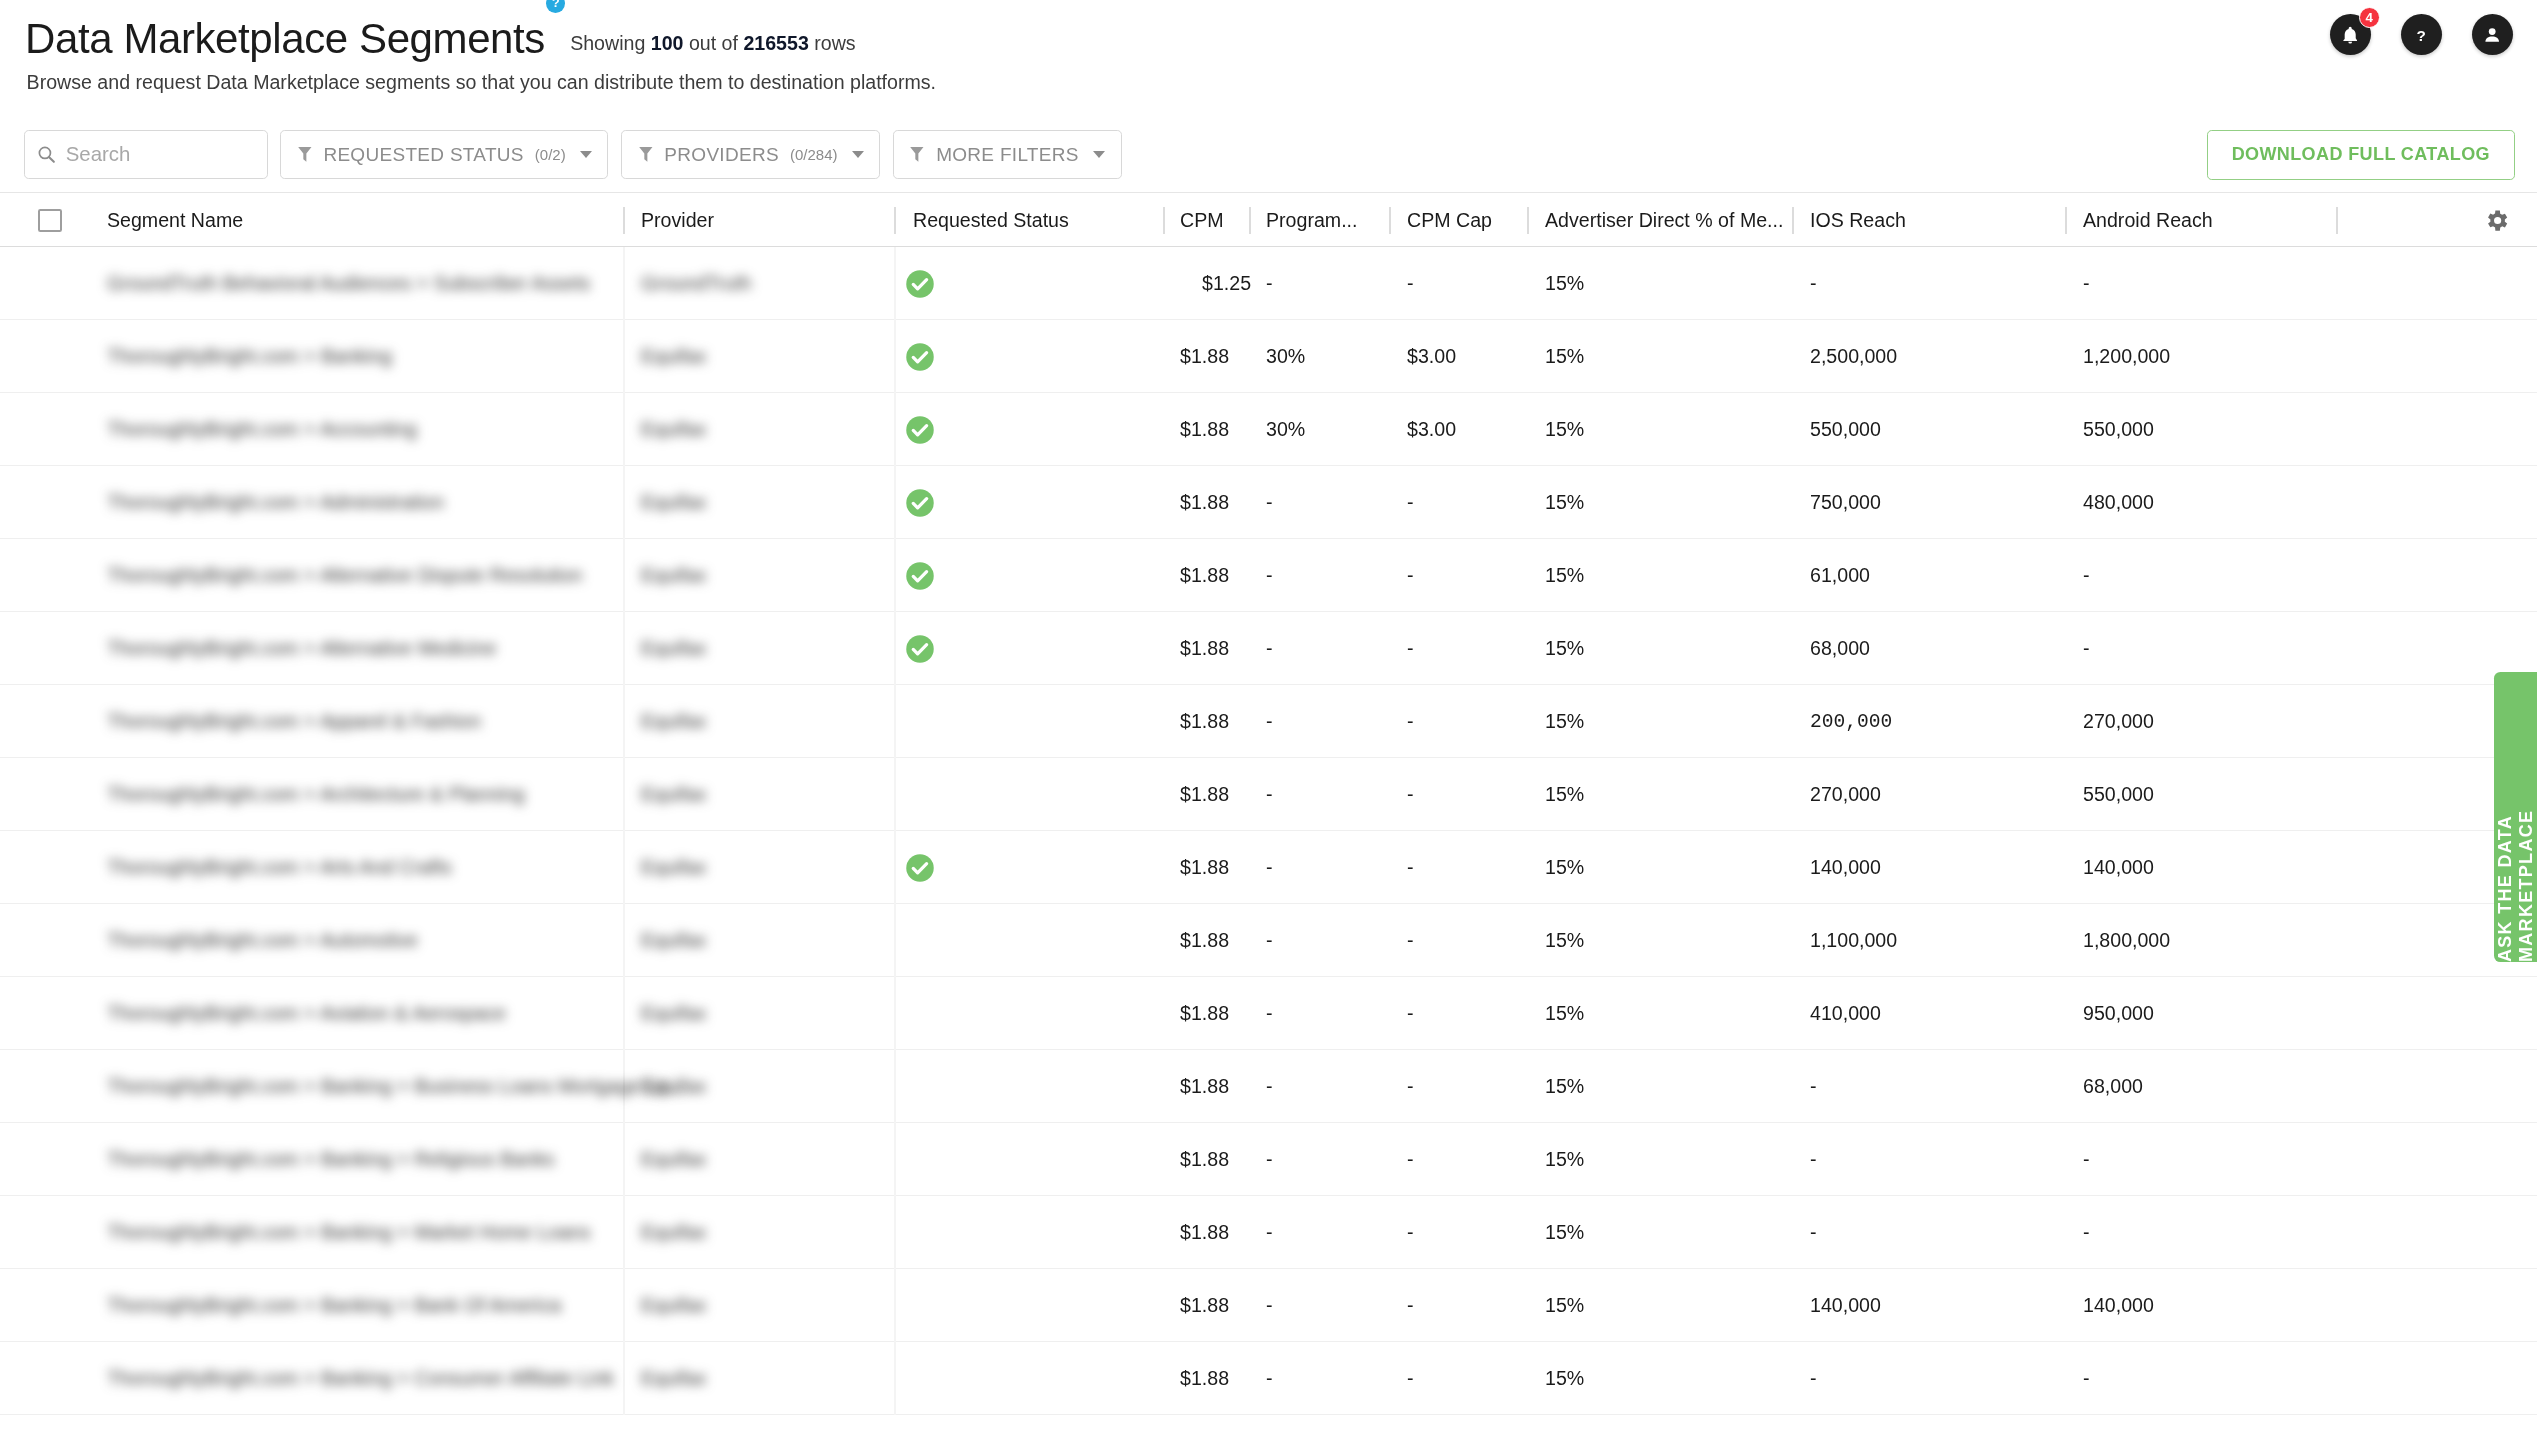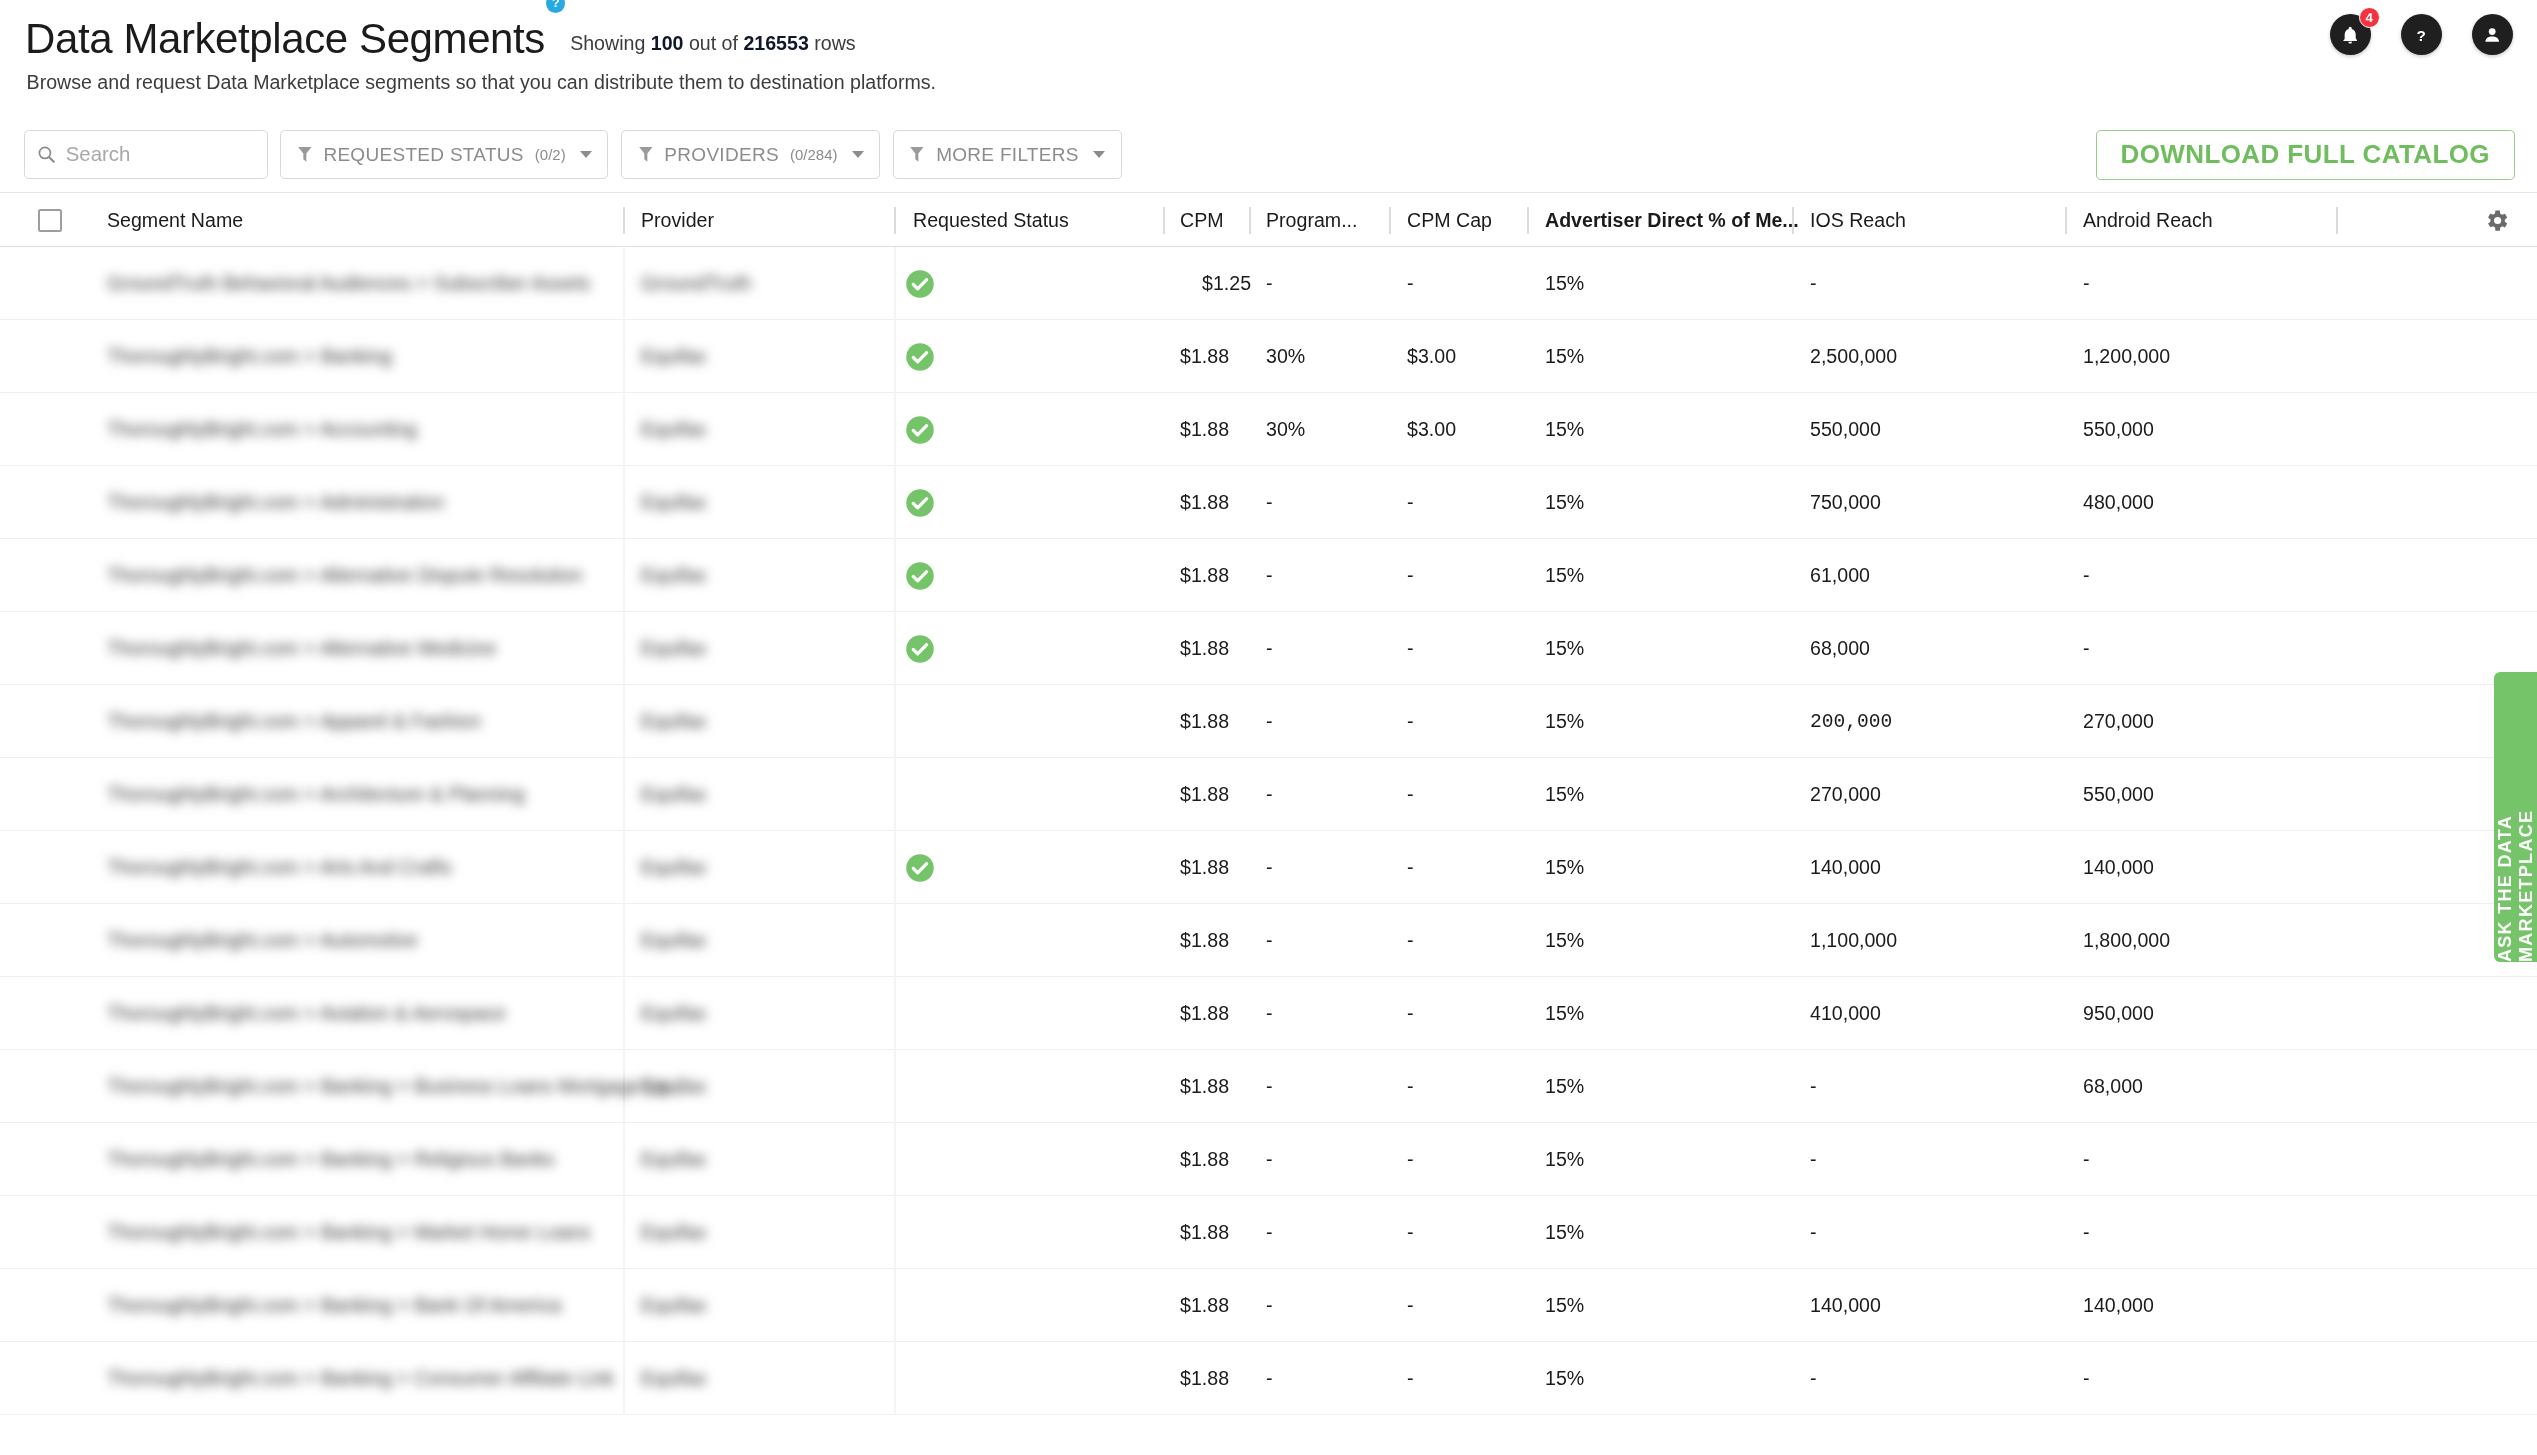--- a/index.html
+++ b/index.html
@@ -81,21 +81,21 @@
   }
   .filter-btn .cnt { font-size: 15px; color: #8c8c8c; }
   .caret {
     width:0;height:0;border-left:6.3px solid transparent;border-right:6.3px solid transparent;
     border-top:7px solid #8c8c8c; margin-left: 3.1px;
   }
 
   .dl-btn {
     position: absolute; right: 23.5px; top: 12.5px;
     height: 50px; padding: 0 23.5px; border:0.8px solid #93cf85; border-radius: 4.7px;
-    background:#fff; color:#6fbd5d; font-size: 26px; font-weight: 600;
+    background:#fff; color:#6fbd5d; font-size: 18px; font-weight: 600;
     letter-spacing: 0.4px; display:flex; align-items:center; justify-content:center;
     cursor:pointer;
   }
 
   
   .table-wrap { position: relative; width: 2538px; }
   .thead {
     position: relative; height: 55px; border-top: 0.8px solid #e6e6e6;
     border-bottom: 1.6px solid #dcdcdc; background:#fff;
   }
@@ -227,21 +227,21 @@
           <div class="vdiv" style="left: 1527px;"></div>
           <div class="vdiv" style="left: 1792px;"></div>
           <div class="vdiv" style="left: 2065px;"></div>
           <div class="vdiv" style="left: 2336px;"></div>
           <div class="th" style="left: 107px;">Segment Name</div>
           <div class="th" style="left: 641px;">Provider</div>
           <div class="th" style="left: 913px;">Requested Status</div>
           <div class="th" style="left: 1180px;">CPM</div>
           <div class="th" style="left: 1266px;">Program...</div>
           <div class="th" style="left: 1407px;">CPM Cap</div>
-          <div class="th" style="left: 1545px; font-weight: bold;">Advertiser Direct % of Me...</div>
+          <div class="th" style="left: 1545px;">Advertiser Direct % of Me...</div>
           <div class="th" style="left: 1810px;">IOS Reach</div>
           <div class="th" style="left: 2083px;">Android Reach</div>
         </div>
       <div class="gear">
         <svg width="27" height="27" viewBox="0 0 24 24">
           <path fill="#6b6b6b" d="M19.4 13a7.6 7.6 0 0 0 0-2l2.1-1.6-2-3.5-2.5 1a7.7 7.7 0 0 0-1.7-1L15 3h-4l-.3 2.8c-.6.2-1.2.6-1.7 1l-2.5-1-2 3.5L6.6 11a7.6 7.6 0 0 0 0 2l-2.1 1.6 2 3.5 2.5-1c.5.4 1.1.8 1.7 1L11 21h4l.3-2.8c.6-.2 1.2-.6 1.7-1l2.5 1 2-3.5zM13 15.2A3.2 3.2 0 1 1 13 8.8a3.2 3.2 0 0 1 0 6.4z"></path>
         </svg>
       </div>
     </div>
     <div id="tbody">

